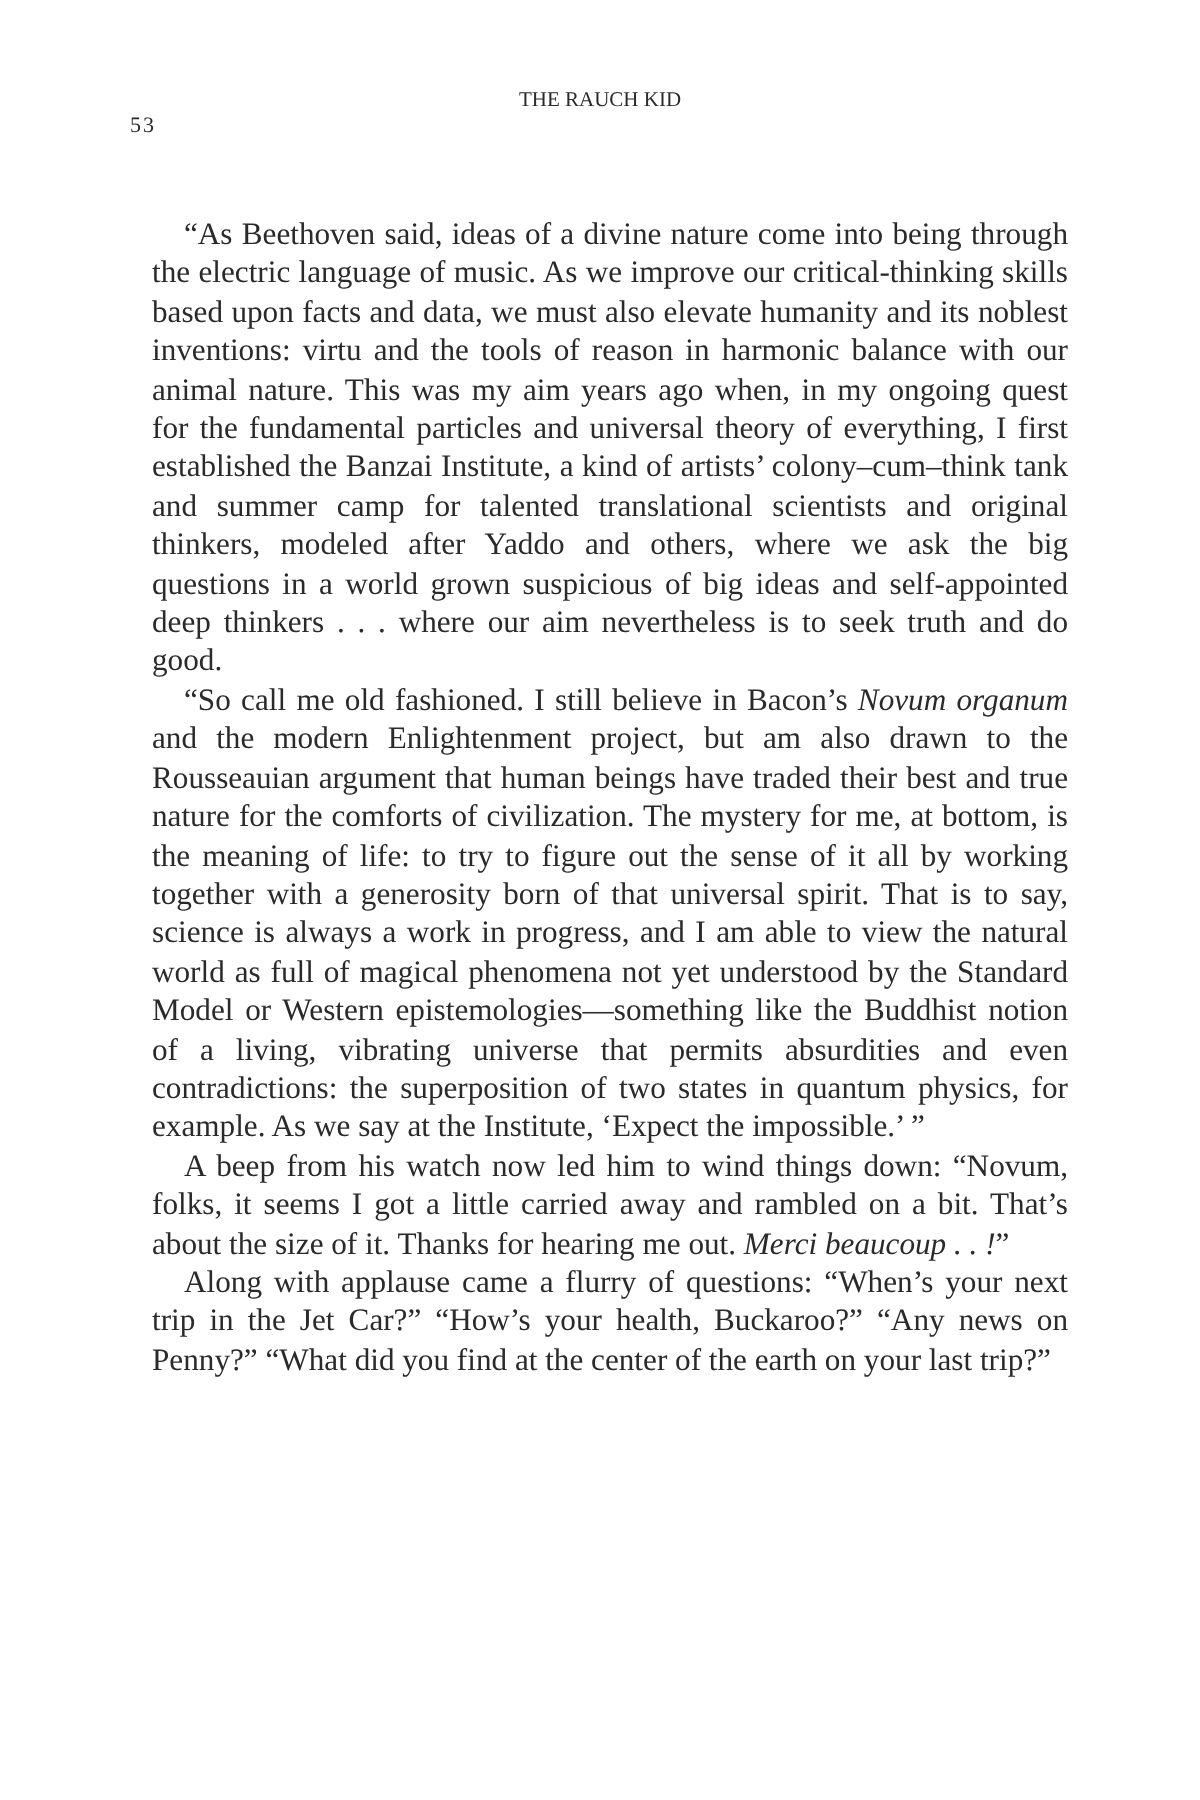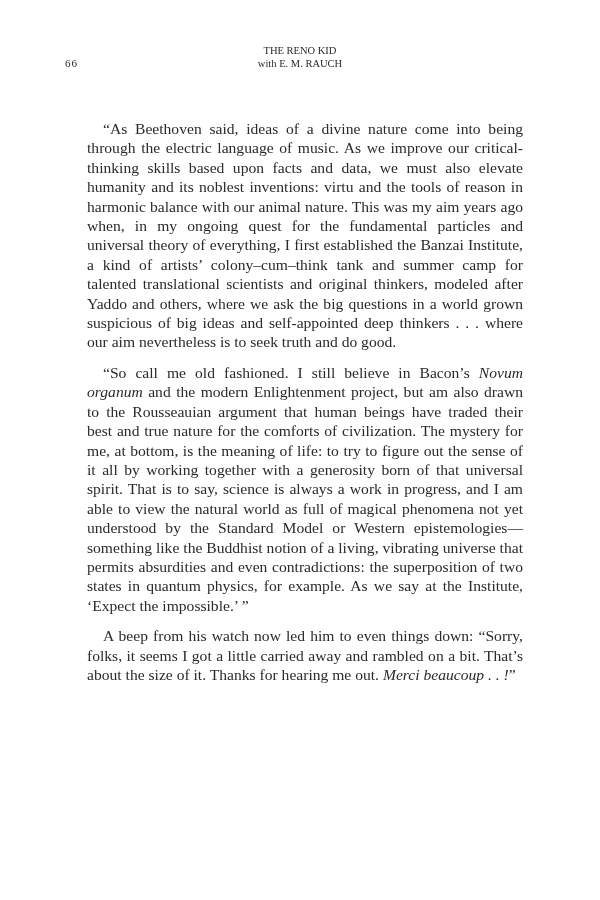--- a/index.html
+++ b/index.html
@@ -50,38 +50,38 @@
     position: absolute;
     left: 76px;
     top: 108px;
     width: 458px;
     font-size: 15.6px;
     line-height: 19.4px;
     text-align: justify;
     hyphens: manual;
   }
   .body-text p {
-    margin: 11px;
+    margin: 0;
     text-indent: 16px;
   }
   .body-text p.last-line-left {
     text-align-last: left;
   }
   em { }
 </style>
 </head>
 <body>
 
 <div class="page">
   <div class="running-head">
-    <span class="page-number">66</span>
+    <span class="page-number">53</span>
     <div class="header-center">
-      <div>THE RENO KID</div>
-      <div>with E. M. RAUCH</div>
+      <div>THE RAUCH KID</div>
     </div>
   </div>
 
   <div class="body-text">
     <p class="last-line-left"><span>“As Beethoven said, ideas of a divine nature come into being through the electric language of music. As we improve our critical-thinking skills based upon facts and data, we must also elevate humanity and its noblest inventions: virtu and the tools of reason in harmonic balance with our animal nature. This was my aim years ago when, in my ongoing quest for the fundamental particles and universal theory of everything, I first established the Banzai Institute, a kind of artists’ colony–cum–think tank and summer camp for talented translational scientists and original thinkers, modeled after Yaddo and others, where we ask the big questions in a world grown suspicious of big ideas and self-appointed deep thinkers . . . where our aim nevertheless is to seek truth and do good.</span></p>
     <p class="last-line-left"><span>“So call me old fashioned. I still believe in Bacon’s </span><em>Novum organum</em><span> and the modern Enlightenment project, but am also drawn to the Rousseauian argument that human beings have traded their best and true nature for the comforts of civilization. The mystery for me, at bottom, is the meaning of life: to try to figure out the sense of it all by working together with a generosity born of that universal spirit. That is to say, science is always a work in progress, and I am able to view the natural world as full of magical phenomena not yet understood by the Standard Model or Western epistemologies—something like the Buddhist notion of a living, vibrating universe that permits absurdities and even contradictions: the superposition of two states in quantum physics, for example. As we say at the Institute, ‘Expect the impossible.’ ”</span></p>
-    <p class="last-line-left"><span>A beep from his watch now led him to even things down: “Sorry, folks, it seems I got a little carried away and rambled on a bit. That’s about the size of it. Thanks for hearing me out. </span><em>Merci beaucoup . . !</em><span>”</span></p>
+    <p class="last-line-left"><span>A beep from his watch now led him to wind things down: “Novum, folks, it seems I got a little carried away and rambled on a bit. That’s about the size of it. Thanks for hearing me out. </span><em>Merci beaucoup . . !</em><span>”</span></p>
+    <p class="last-line-left"><span>Along with applause came a flurry of questions: “When’s your next trip in the Jet Car?” “How’s your health, Buckaroo?” “Any news on Penny?” “What did you find at the center of the earth on your last trip?”</span></p>
   </div>
 </div>
 
 </body></html>

